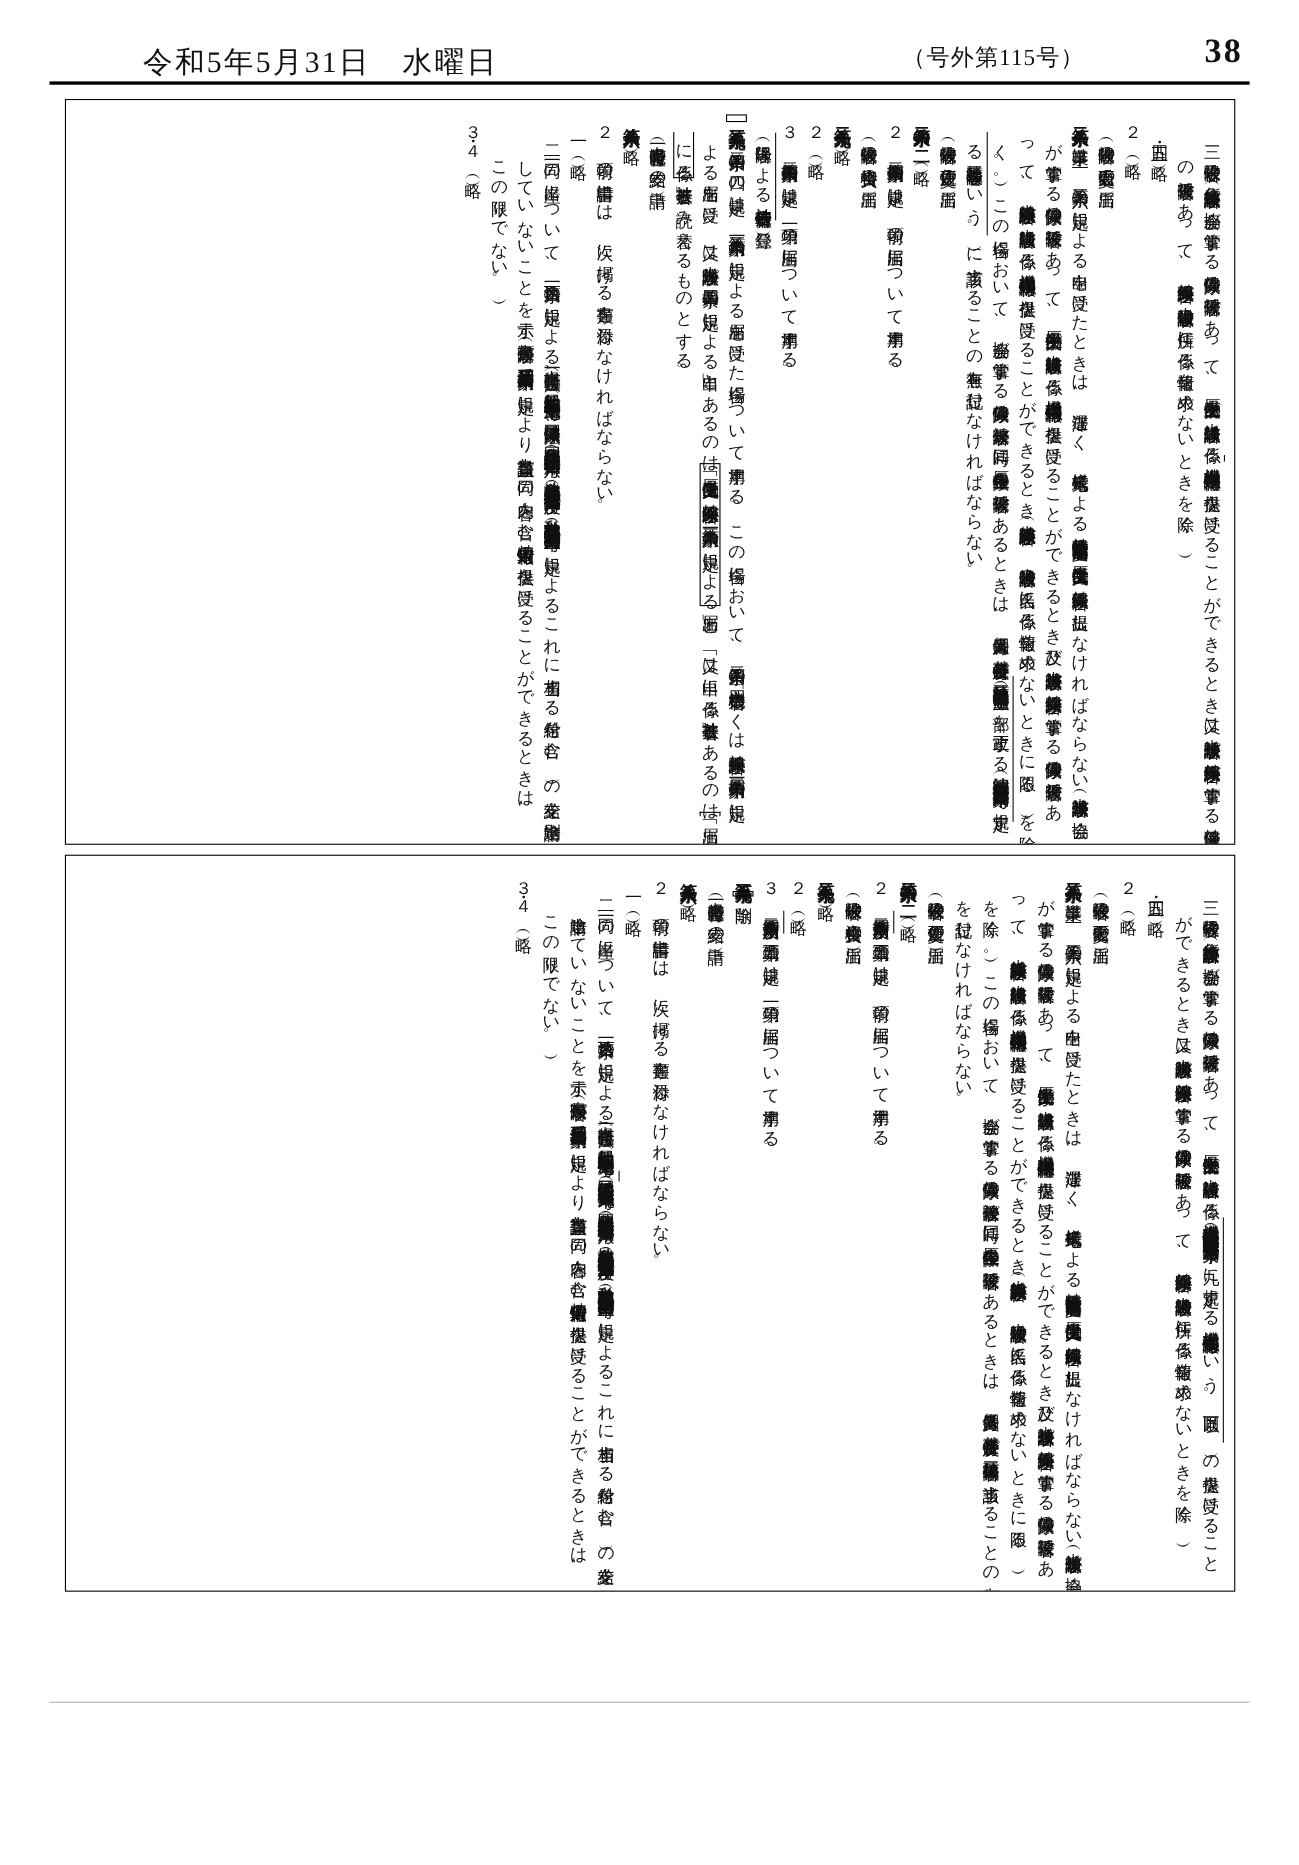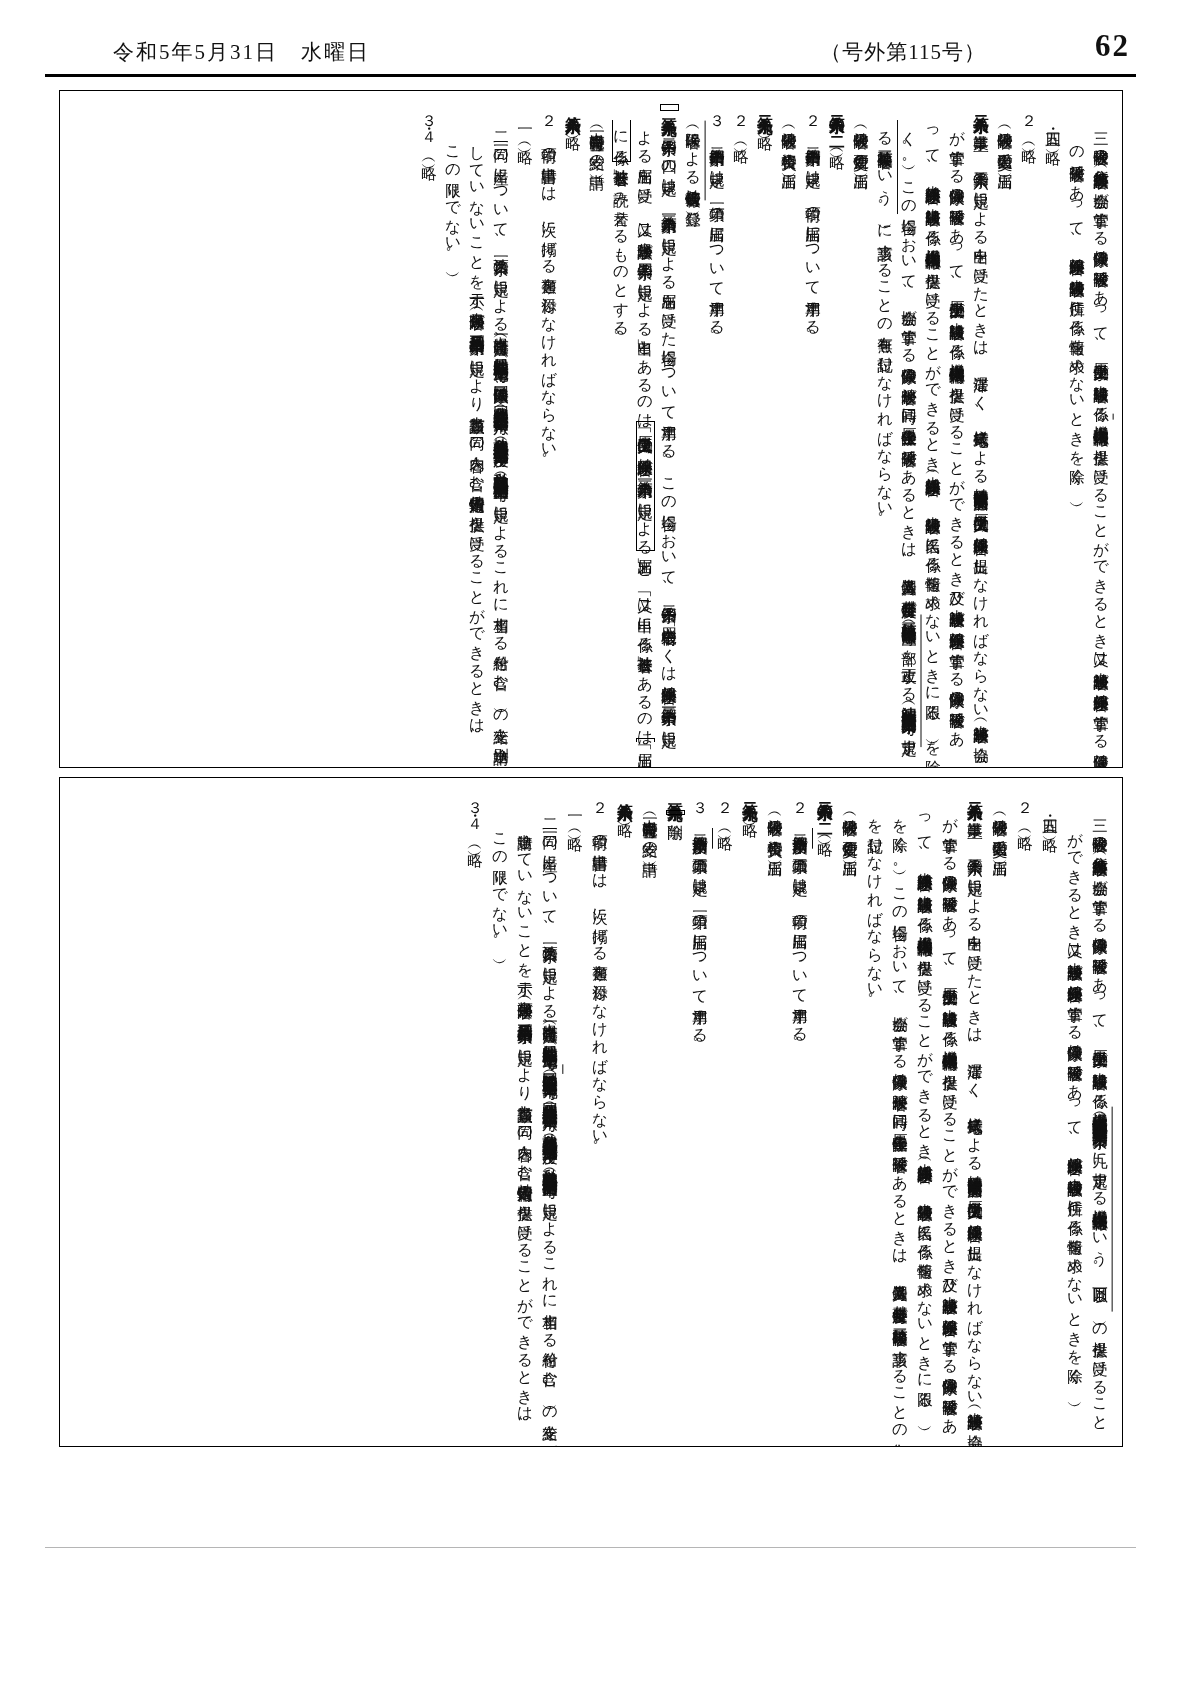--- a/index.html
+++ b/index.html
@@ -6,21 +6,21 @@
   html,body { background:#ffffff; }
   body {
     position:relative;
     width:1181px; height:1695px;
     font-family:"Liberation Serif","DejaVu Serif",serif;
     color:#111;
     overflow:hidden;
   }
   
   .header { position:absolute; top:26px; left:45px; width:1091px; height:46px; }
-  .header-date   { position:absolute; left:68px;  top:12px; font-size:21px; letter-spacing:2px; white-space:pre; }
+  .header-date   { position:absolute; left:85px;  top:12px; font-size:27px; letter-spacing:2px; white-space:pre; }
   .header-title  { position:absolute; left:470px; top:2px;  font-size:34px; letter-spacing:2.3em; font-weight:500; white-space:nowrap; }
   .header-issue  { position:absolute; right:150px; top:12px; font-size:21px; letter-spacing:1px; }
   .header-page   { position:absolute; right:6px; top:2px; font-size:31px; font-weight:bold; letter-spacing:2px; }
   .header-rule   { position:absolute; top:74px; left:45px; width:1091px; border-top:3px solid #000; }
 
   
   .law-box {
     position:absolute; left:59px; width:1064px;
     border:1.6px solid #000;
     padding:13px 9px;
@@ -51,21 +51,21 @@
 
   
   .footer-rule { position:absolute; top:1547px; left:45px; width:1091px; border-top:1px solid #b5b5b5; }
 </style>
 </head>
 <body>
 
 <div class="header">
   <span class="header-date">令和5年5月31日　水曜日</span>
   <span class="header-issue">（号外第115号）</span>
-  <span class="header-page">62</span>
+  <span class="header-page">38</span>
 </div>
 <div class="header-rule"></div>
 
 <div class="law-box box-upper">
   <div class="vtext">
       <div class="para p-item"><span>三　被保険者の住所（当該被保険者が協会が管掌する健康保険の被保険者であって、厚生労働大臣が当該被保険者に係る</span><span class="m-u">機構保存本人確認情報</span><span>の提供を受けることができるとき又は当該被保険者が健康保険組合が管掌する健康保険の被保険者であって、健康保険組合が当該被保険者の住所に係る情報を求めないときを除く。）</span></div>
       <div class="para p-item"><span>四・五　（略）</span></div>
       <div class="para p-art"><span>２　（略）</span></div>
       <div class="para p-head"><span>（被保険者の氏名変更の届出）</span></div>
       <div class="para p-art"><span class="m-b">第二十八条</span><span>　事業主は、第三十六条の規定による申出を受けたときは、遅滞なく、様式第七号による健康保険被保険者氏名変更届を厚生労働大臣又は健康保険組合に提出しなければならない（当該被保険者が協会が管掌する健康保険の被保険者であって、厚生労働大臣が当該被保険者に係る機構保存本人確認情報の提供を受けることができるとき及び当該被保険者が健康保険組合が管掌する健康保険の被保険者であって、当該健康保険組合が当該被保険者に係る機構保存本人確認情報の提供を受けることができるとき（当該健康保険組合が、当該被保険者の氏名に係る情報を求めないときに限る。）を除く。）。この場合において、協会が管掌する健康保険の被保険者が同時に厚生年金保険の被保険者であるときは、個人番号又は基礎年金番号及び第三種被保険者</span><span class="m-u">（国民年金法等の一部を改正する法律（昭和六十年法律第三十四号）附則第五条第十二号に規定する第三種被保険者をいう。）</span><span>に該当することの有無を付記しなければならない。</span></div>

